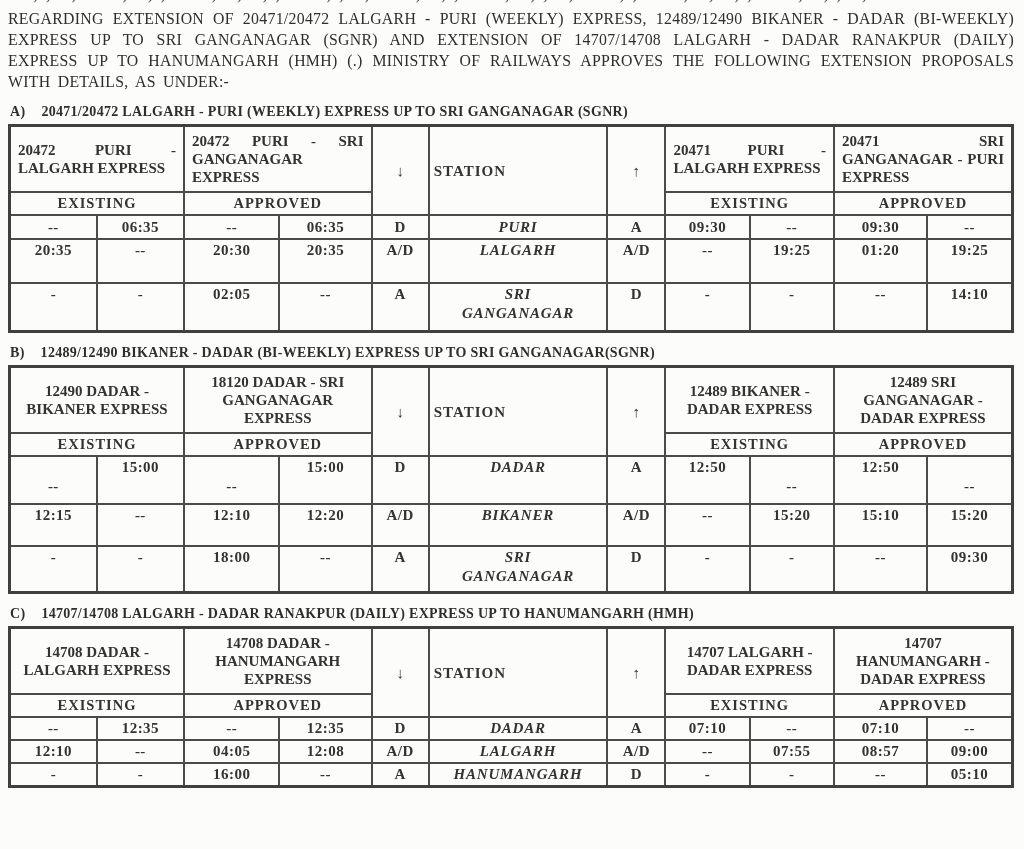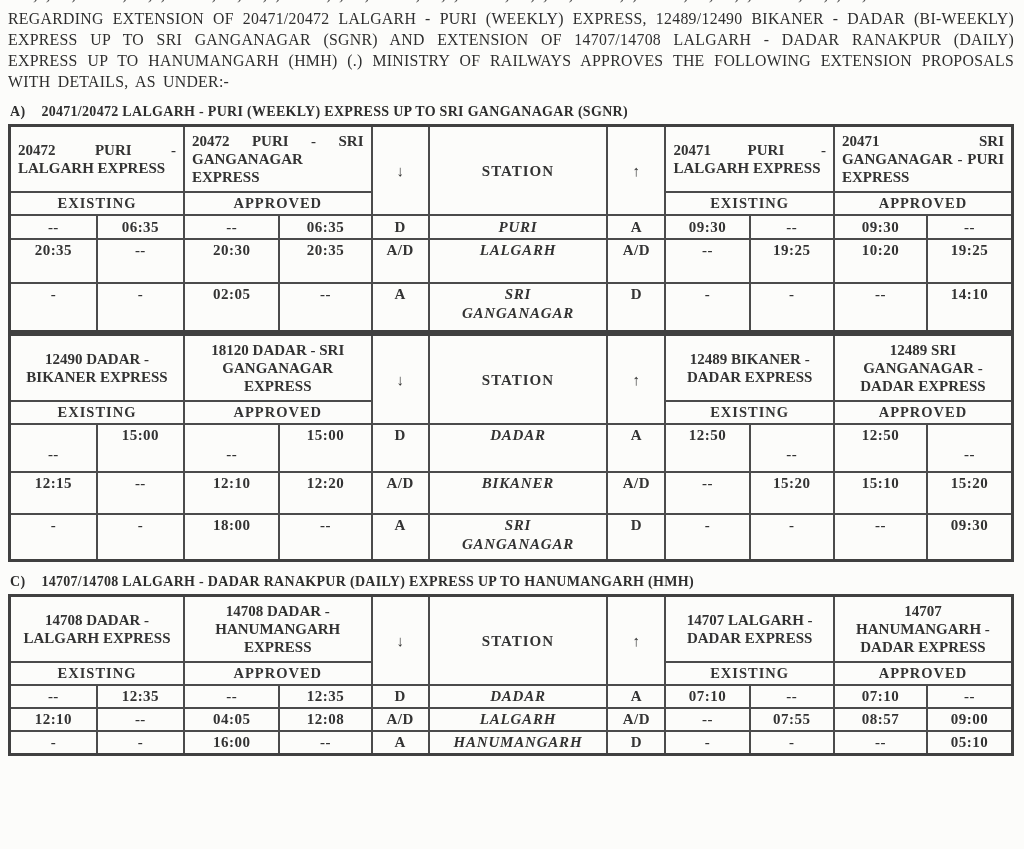--- a/index.html
+++ b/index.html
@@ -54,21 +54,21 @@
     padding: 1px 4px;
     font-weight: 600;
     overflow: hidden;
   }
   .tbl thead tr.r1 th { height: 60px; font-size: 15px; line-height: 18px; vertical-align: middle; }
   .tbl thead tr.r2 th { height: 19px; font-size: 14.5px; letter-spacing: 1px; text-align: center; }
   .tbl th.train { padding: 2px 7px; }
   #tbl-0 th.train { text-align: justify; text-align-last: auto; }
   #tbl-1 th.train, #tbl-2 th.train { text-align: center; }
   .tbl th.arrow { text-align: center; font-size: 17px; font-weight: 600; }
-  .tbl th.station-h { text-align: center; letter-spacing: 1px; font-size: 14.5px; }
+  .tbl th.station-h { text-align: left; letter-spacing: 1px; font-size: 14.5px; }
 
   .tbl td {
     text-align: center;
     font-size: 15px;
     letter-spacing: 0.5px;
     white-space: pre-line;
     line-height: 19px;
     vertical-align: middle;
   }
   .tbl td.station-c { letter-spacing: 0.8px; font-style: italic; }
@@ -150,40 +150,41 @@
         <tr>
           <td class="time">20:35</td>
           <td class="time">--</td>
           <td class="time">20:30</td>
           <td class="time">20:35</td>
           <td class="ad">A/D</td>
           <td class="station-c">LALGARH</td>
           <td class="ad">A/D</td>
           <td class="time">--</td>
           <td class="time">19:25</td>
-          <td class="time">10:20</td>
+          <td class="time">01:20</td>
           <td class="time">19:25</td>
         </tr>
         <tr>
           <td class="time">-</td>
           <td class="time">-</td>
           <td class="time">02:05</td>
           <td class="time">--</td>
           <td class="ad">A</td>
           <td class="station-c">SRI
 GANGANAGAR</td>
           <td class="ad">D</td>
           <td class="time">-</td>
           <td class="time">-</td>
           <td class="time">--</td>
           <td class="time">14:10</td>
         </tr>
       </tbody>
     </table>
 
+  <p class="sec-h"><span class="sec-label">B)</span><span class="sec-title">12489/12490 BIKANER - DADAR (BI-WEEKLY) EXPRESS UP TO SRI GANGANAGAR(SGNR)</span></p>
   <table class="tbl" id="tbl-1">
       <colgroup>
         <col style="width: 8.7%;">
         <col style="width: 8.7%;">
         <col style="width: 9.5%;">
         <col style="width: 9.2%;">
         <col style="width: 5.7%;">
         <col style="width: 17.8%;">
         <col style="width: 5.8%;">
         <col style="width: 8.4%;">

